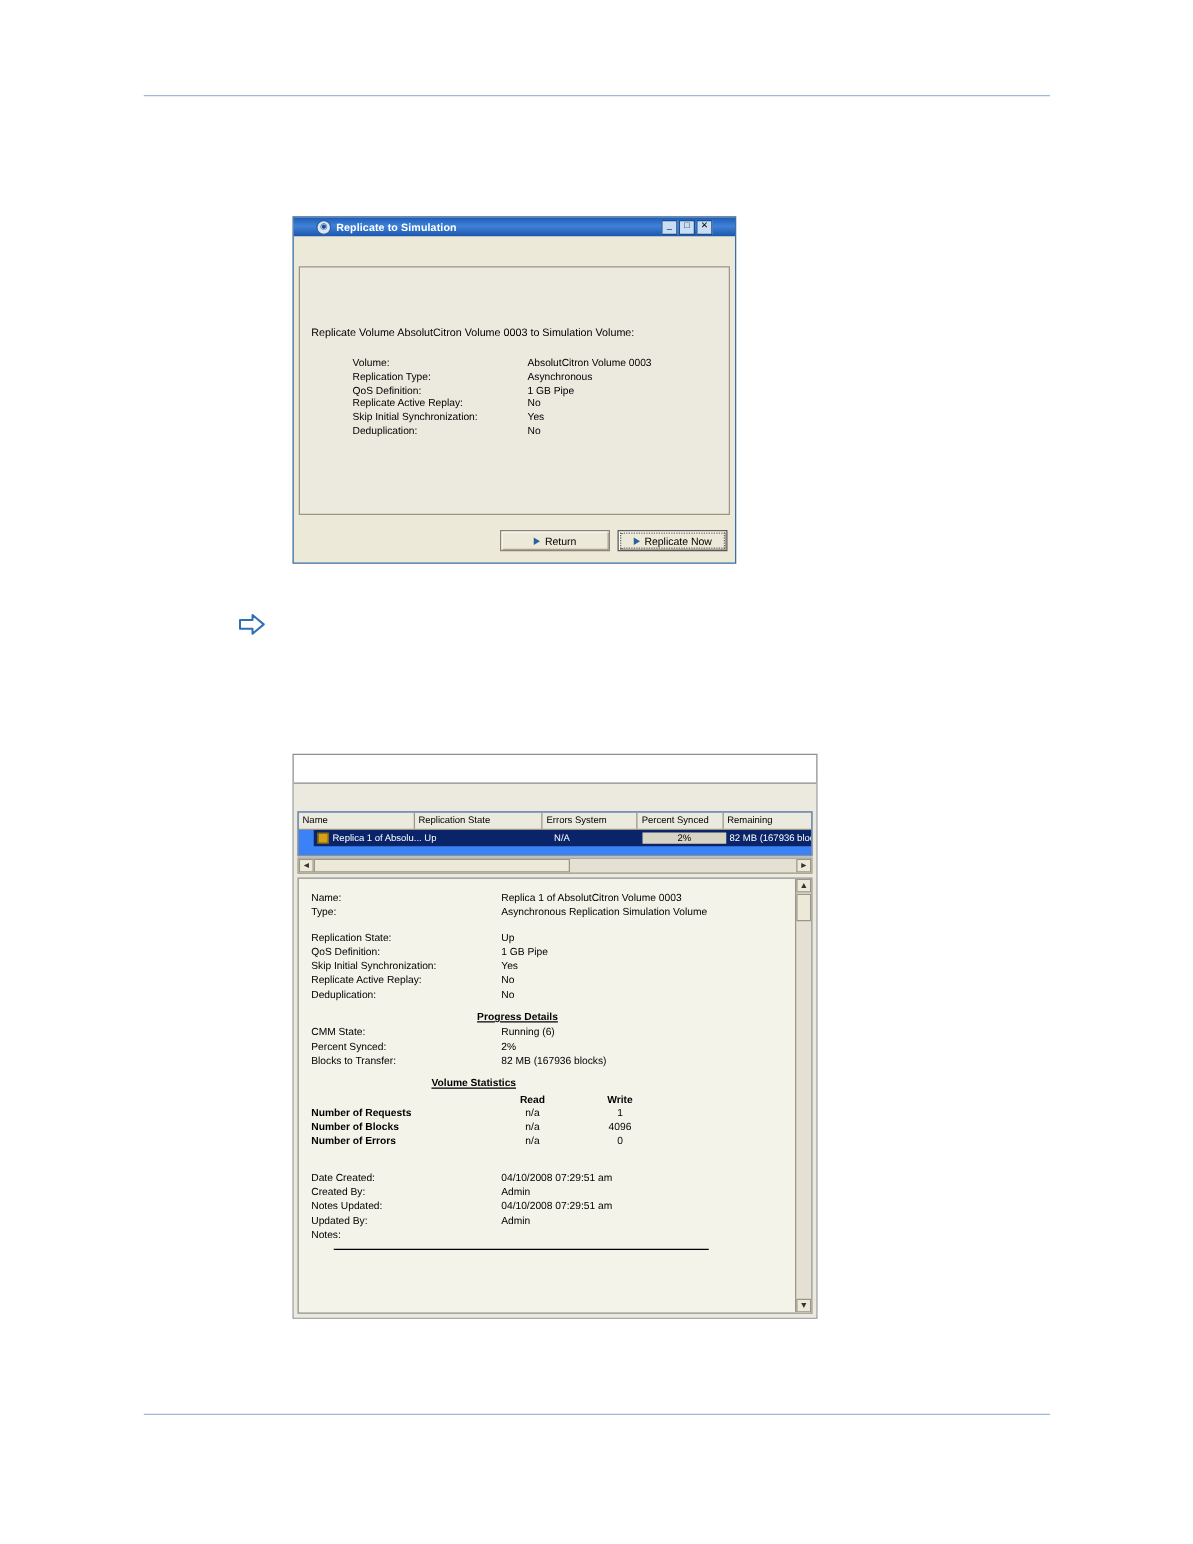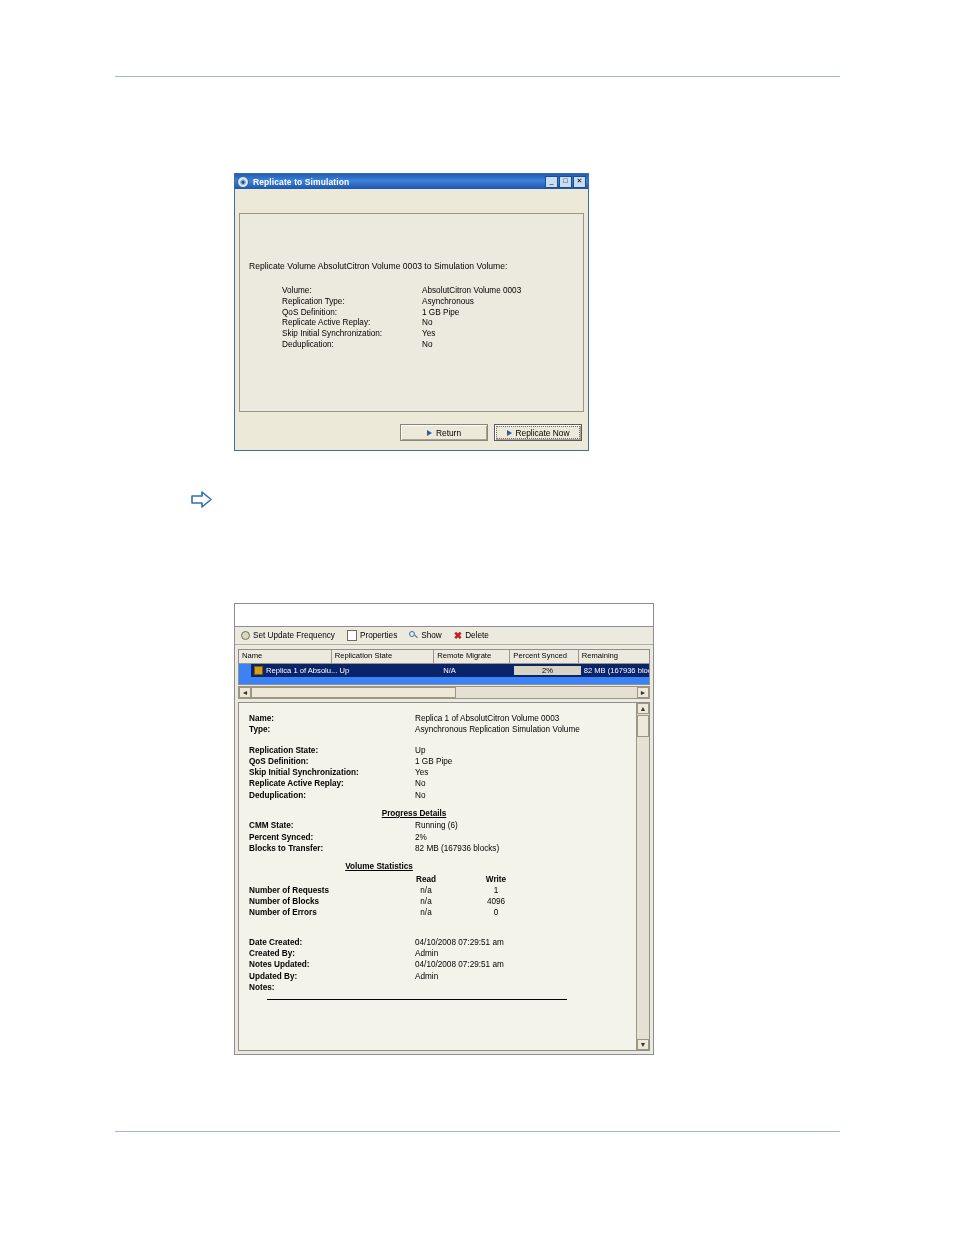--- a/index.html
+++ b/index.html
@@ -42,21 +42,21 @@
     width: 355px;
     height: 278px;
     background: #ece9d8;
     border: 1px solid #3b6ea5;
   }
   #fig1 .titlebar {
     height: 15px;
     background: linear-gradient(to bottom, #1f5bb5 0%, #3f82d8 45%, #1c56ad 100%);
     display: flex;
     align-items: center;
-    padding: 0 2px;
+    padding: 0 18px;
     box-sizing: border-box;
   }
   #fig1 .titlebar .tb-icon {
     width: 10px; height: 10px;
     border-radius: 50%;
     background: #d8e6f6;
     border: 1px solid #2a5fa0;
     margin-right: 4px;
     font-size: 7px;
     line-height: 9px;
@@ -410,21 +410,21 @@
   }
   #fig2 .dtext {
     position: absolute;
     left: 10px;
     top: 10px;
     right: 18px;
     font-size: 8.2px;
     line-height: 11.3px;
   }
   .drow { display: flex; }
-  .drow .dk { width: 166px; font-weight: bold; white-space: nowrap; }
+  .drow .dk { width: 152px; font-weight: normal; white-space: nowrap; }
   .drow .dv { white-space: nowrap; }
   .dsection {
     text-align: center;
     font-weight: bold;
     text-decoration: underline;
     margin: 7px 0 1px 0;
     width: 330px;
   }
   .stat-hdr {
     display: flex;
@@ -513,44 +513,26 @@
   <svg width="22" height="20" viewBox="0 0 22 20">
     <path d="M1 6 L11 6 L11 2 L20 9.5 L11 17 L11 13 L1 13 Z" fill="#ffffff" stroke="#2f6fb5" stroke-width="1.6" stroke-linejoin="round"></path>
   </svg>
 </div>
 
 <div class="win" id="fig2">
 
 
   <div class="inner">
 
-    <div class="cmdbar">
-      <span class="cmd">
-        <span class="ic-gear"></span>
-        <span>Set Update Frequency</span>
-      </span>
-      <span class="cmd">
-        <span class="ic-props"></span>
-        <span>Properties</span>
-      </span>
-      <span class="cmd">
-        <span class="ic-mag"></span>
-        <span>Show</span>
-      </span>
-      <span class="cmd">
-        <span class="ic-del">✖</span>
-        <span>Delete</span>
-      </span>
-    </div>
 
     <div class="grid">
       <div class="hdr">
         <div class="cell" style="width:95px">Name</div>
         <div class="cell" style="width:105px">Replication State</div>
-        <div class="cell" style="width:78px">Remote Migrate</div>
+        <div class="cell" style="width:78px">Errors System</div>
         <div class="cell" style="width:70px">Percent Synced</div>
         <div class="cell" style="width:72px;border-right:none">Remaining</div>
       </div>
       <div class="row">
         <div class="cell" style="width:200px">
           <span class="ic-replica"></span>
           <span>Replica 1 of Absolu... Up</span>
         </div>
         <div class="cell" style="width:78px">N/A</div>
         <div class="cell pct-cell" style="width:70px">2%</div>

